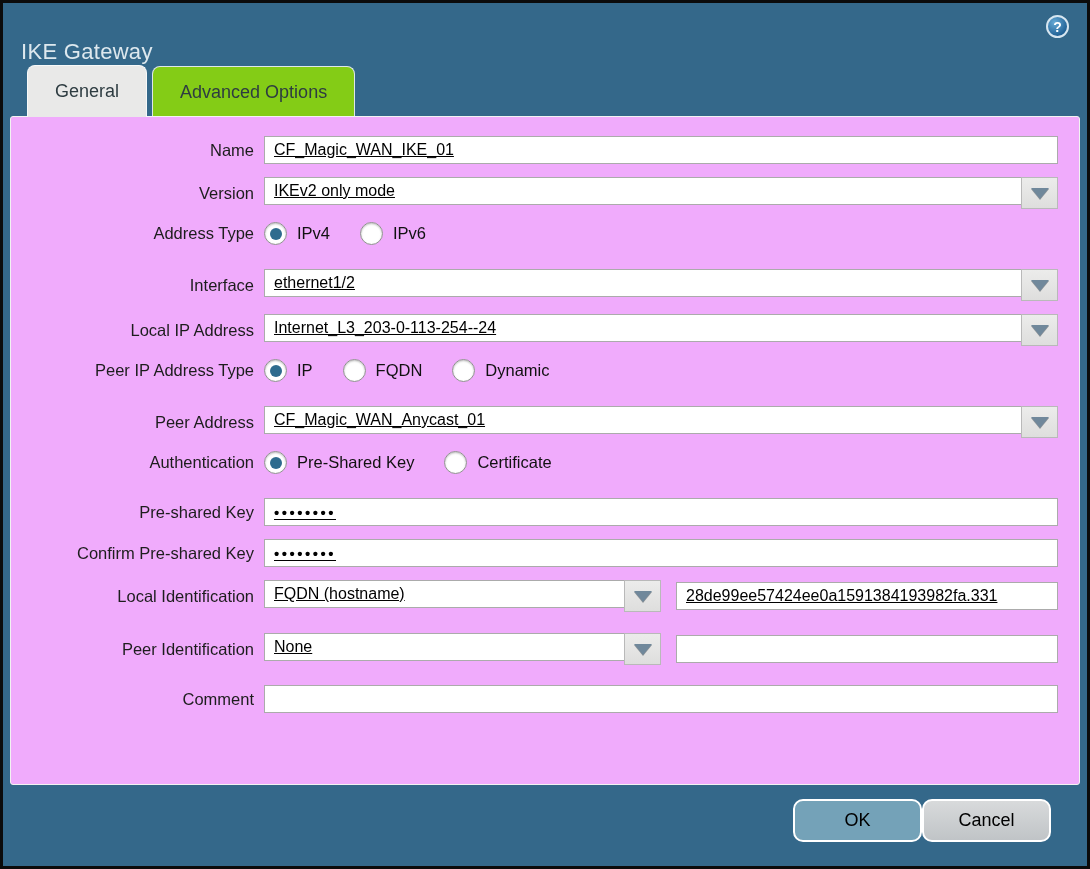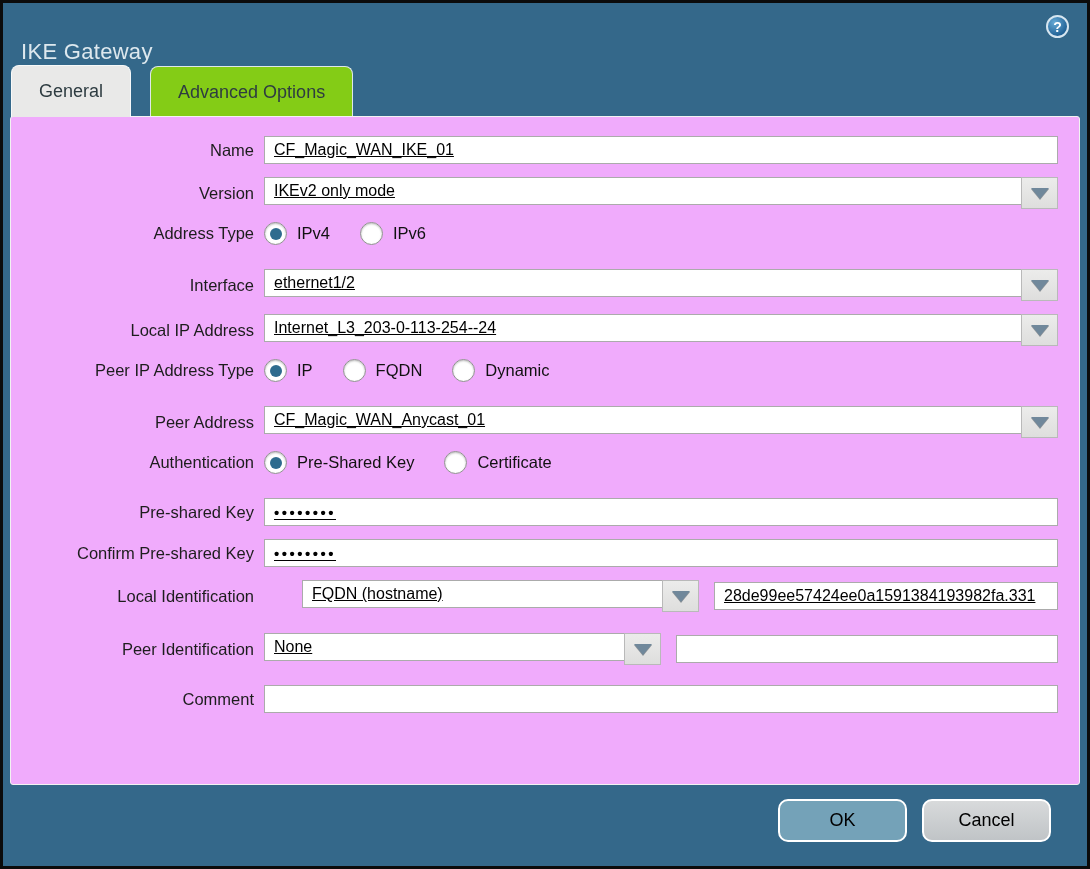--- a/index.html
+++ b/index.html
@@ -43,23 +43,23 @@
     display: flex;
     align-items: center;
     justify-content: center;
     cursor: pointer;
   }
 
   
   .tabs {
     display: flex;
     align-items: flex-end;
-    padding-left: 8px;
+    padding-left: 24px;
     height: 51px;
-    gap: 19px;
+    gap: 5px;
   }
   .tab {
     height: 50px;
     line-height: 50px;
     padding: 0 27px;
     font-size: 18px;
     color: #2e3c41;
     border-radius: 8px 8px 0 0;
     cursor: pointer;
     white-space: nowrap;
@@ -170,30 +170,29 @@
     background: #2e6b8e;
   }
   .radio-label {
     font-size: 16.5px;
     color: #111;
     margin-left: 10px;
     margin-right: 30px;
     cursor: pointer;
   }
 
-  .mb-lg { margin-bottom: 21px; gap: 38px; }
+  .mb-lg { margin-bottom: 21px; }
   .mb-lg2 { margin-bottom: 20px; }
 
   
   .footer {
     display: flex;
     justify-content: flex-end;
     align-items: flex-start;
     padding: 14px 36px 0 0;
-    gap: 15px;
   }
   .btn {
     min-width: 129px;
     height: 43px;
     border-radius: 10px;
     border: 2px solid #fff;
     font-family: "Liberation Sans", sans-serif;
     font-size: 18px;
     color: #000;
     cursor: pointer;

